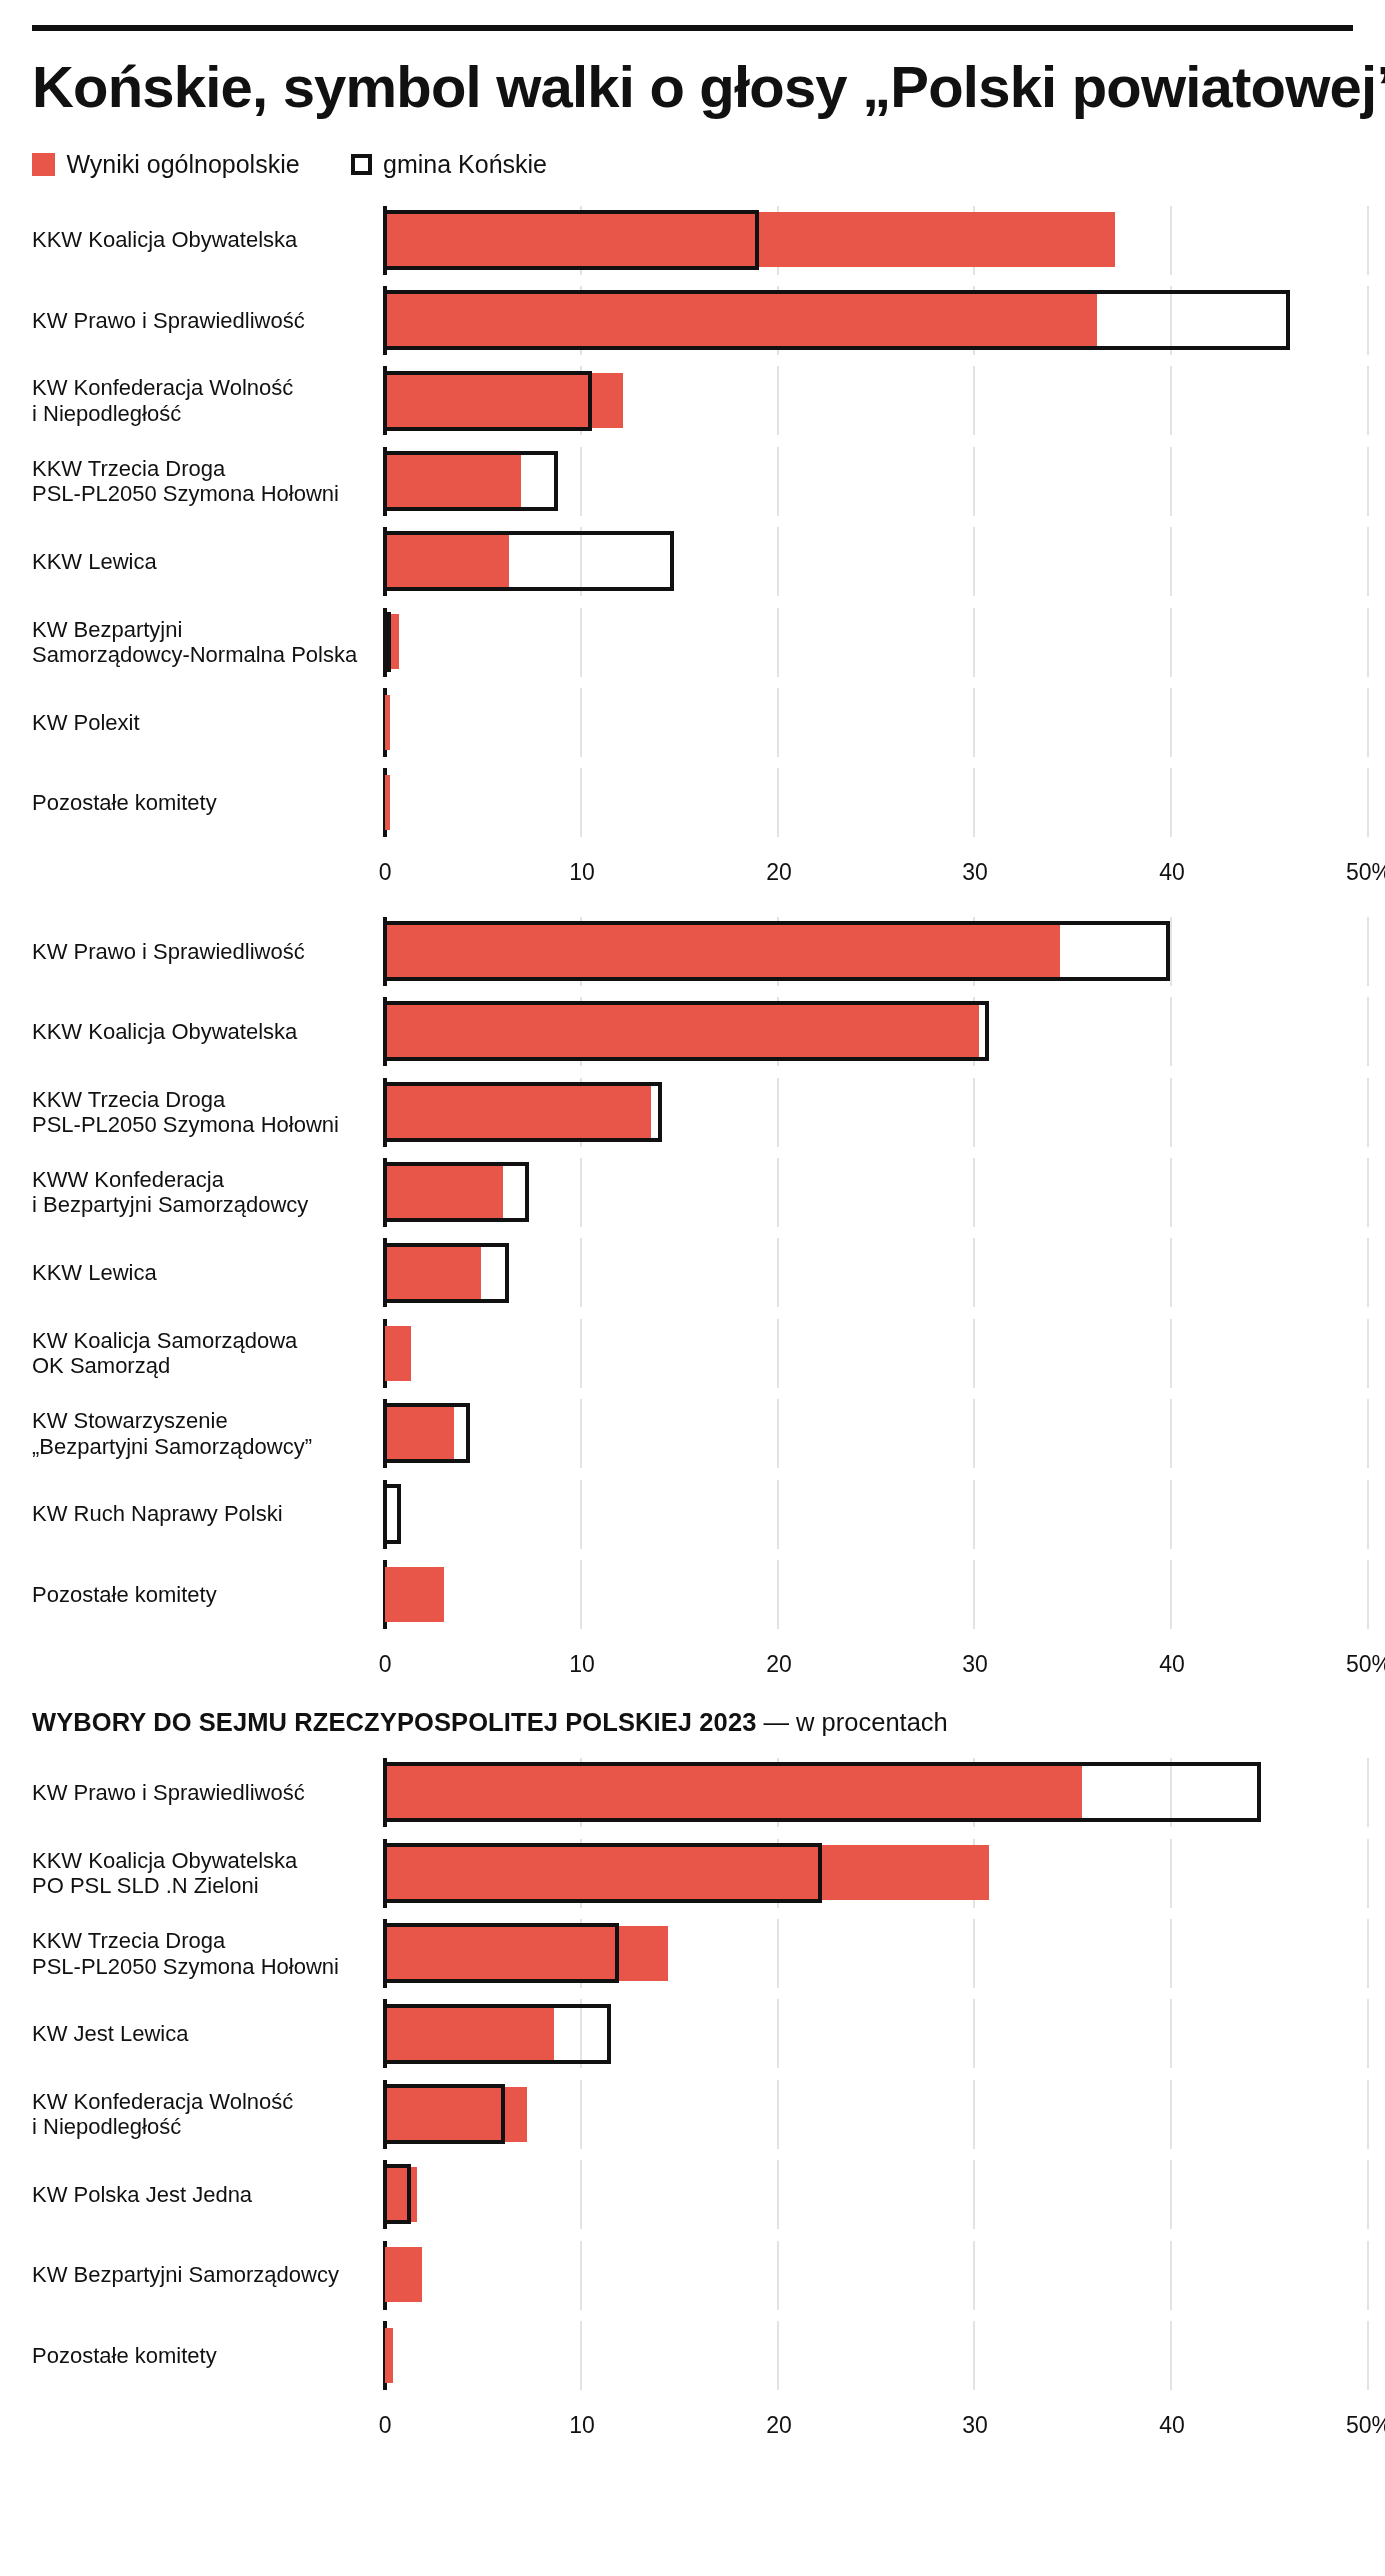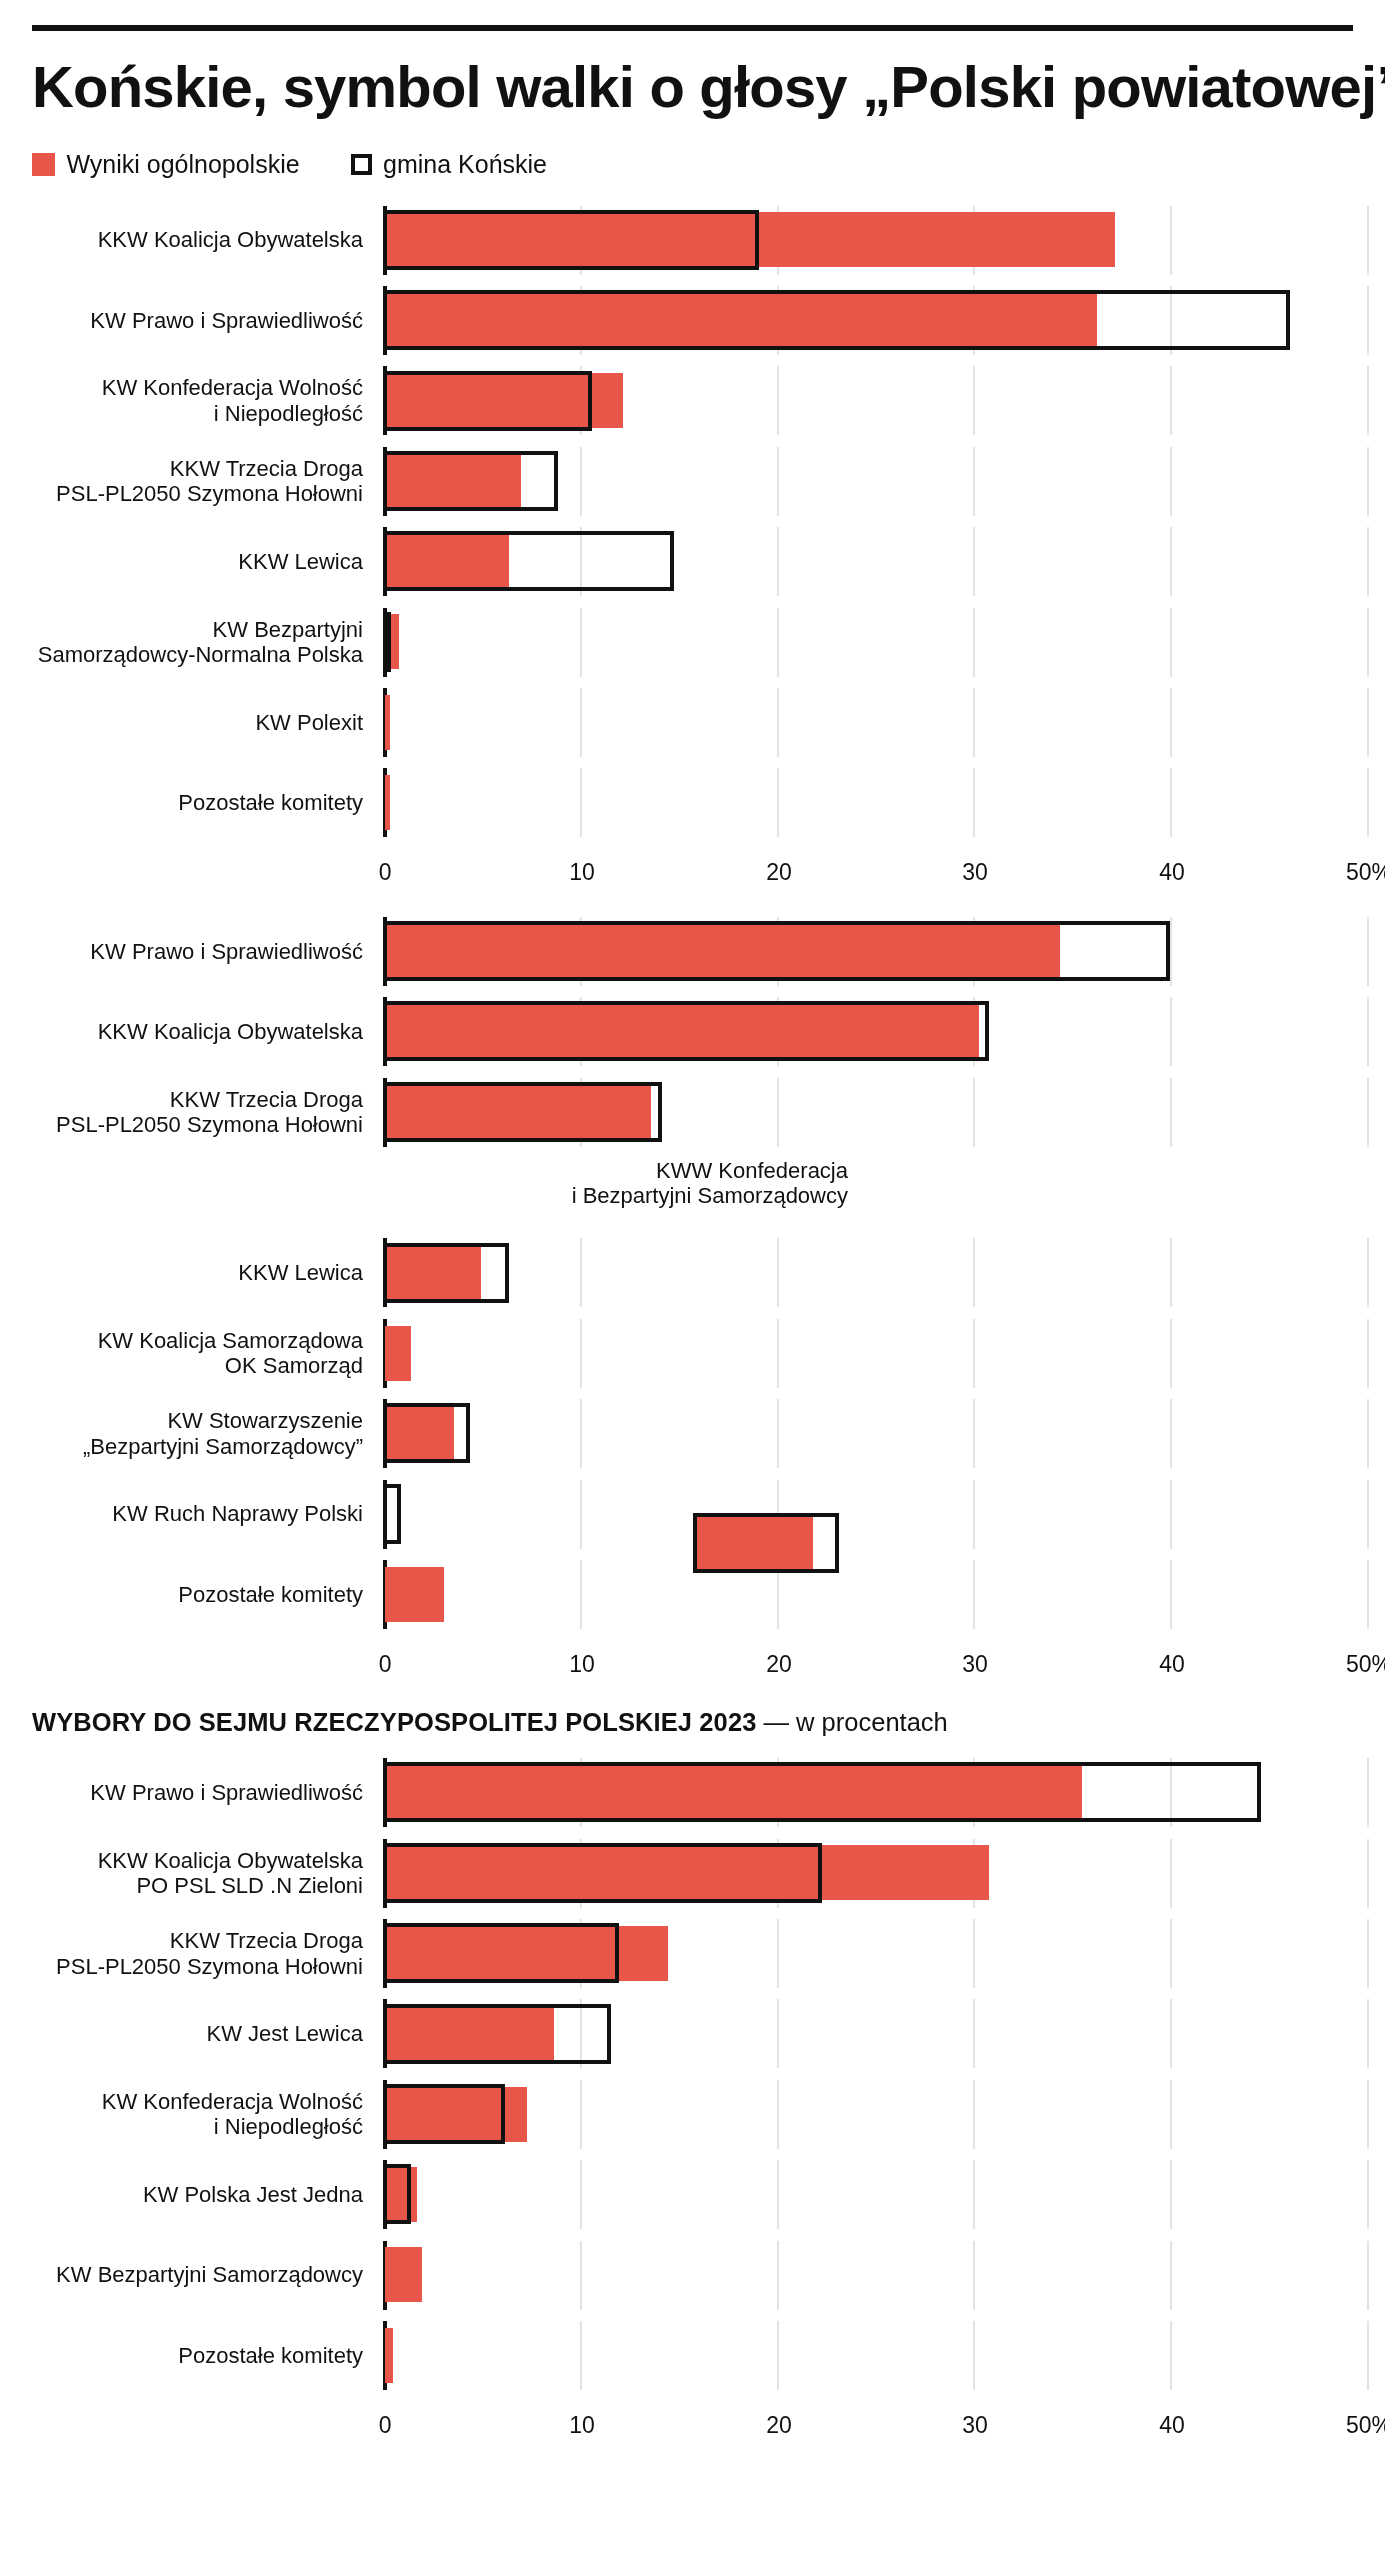--- a/index.html
+++ b/index.html
@@ -29,21 +29,21 @@
   .sec-head { font-size: 25.5px; font-weight: 700; letter-spacing: 0.1px; }
   .sec-head .sub-inline { font-weight: 400; letter-spacing: 0; }
   .sec-sub { font-size: 24.4px; font-weight: 400; margin-top: 7.3px; color: #1a1a1a; }
 
   
   .chart { position: relative; margin-top: 21px; }
   .row {
     position: relative; display: flex; align-items: center;
   }
   .cat-label {
-    width: 351px; flex: 0 0 351px; text-align: right; padding-right: 20px;
+    width: 351px; flex: 0 0 351px; padding-right: 20px;
     font-size: 22px; line-height: 1.16; font-weight: 400; color: #111;
   }
   .cat-label .ln { display: block; }
   .track {
     position: relative; flex: 1 1 auto; height: 100%;
   }
   .axis-line {
     position: absolute; left: 0; top: 0; bottom: 0; width: 4.2px; background: #111;
   }
   .gridline {
@@ -264,21 +264,21 @@
               <div class="axis-line"></div>
               <div class="gridline" style="left: 197px;"></div>
               <div class="gridline" style="left: 394px;"></div>
               <div class="gridline" style="left: 590px;"></div>
               <div class="gridline" style="left: 787px;"></div>
               <div class="gridline" style="left: 984px;"></div>
               <div class="bar-red" style="left: 2.1px; top: 6.8px; height: 55px; width: 266px;"></div>
               <div class="bar-out" style="left: 0px; top: 4.2px; height: 60px; width: 279px;"></div>
             </div>
           </div>
-          <div class="row" style="height: 69px; margin-bottom: 11.4px; flex-direction: column;">
+          <div class="row" style="height: 69px; margin-bottom: 11.4px;">
             <div class="cat-label">
               <span class="ln">KWW Konfederacja</span>
               <span class="ln">i Bezpartyjni Samorządowcy</span>
             </div>
             <div class="track">
               <div class="axis-line"></div>
               <div class="gridline" style="left: 197px;"></div>
               <div class="gridline" style="left: 394px;"></div>
               <div class="gridline" style="left: 590px;"></div>
               <div class="gridline" style="left: 787px;"></div>

